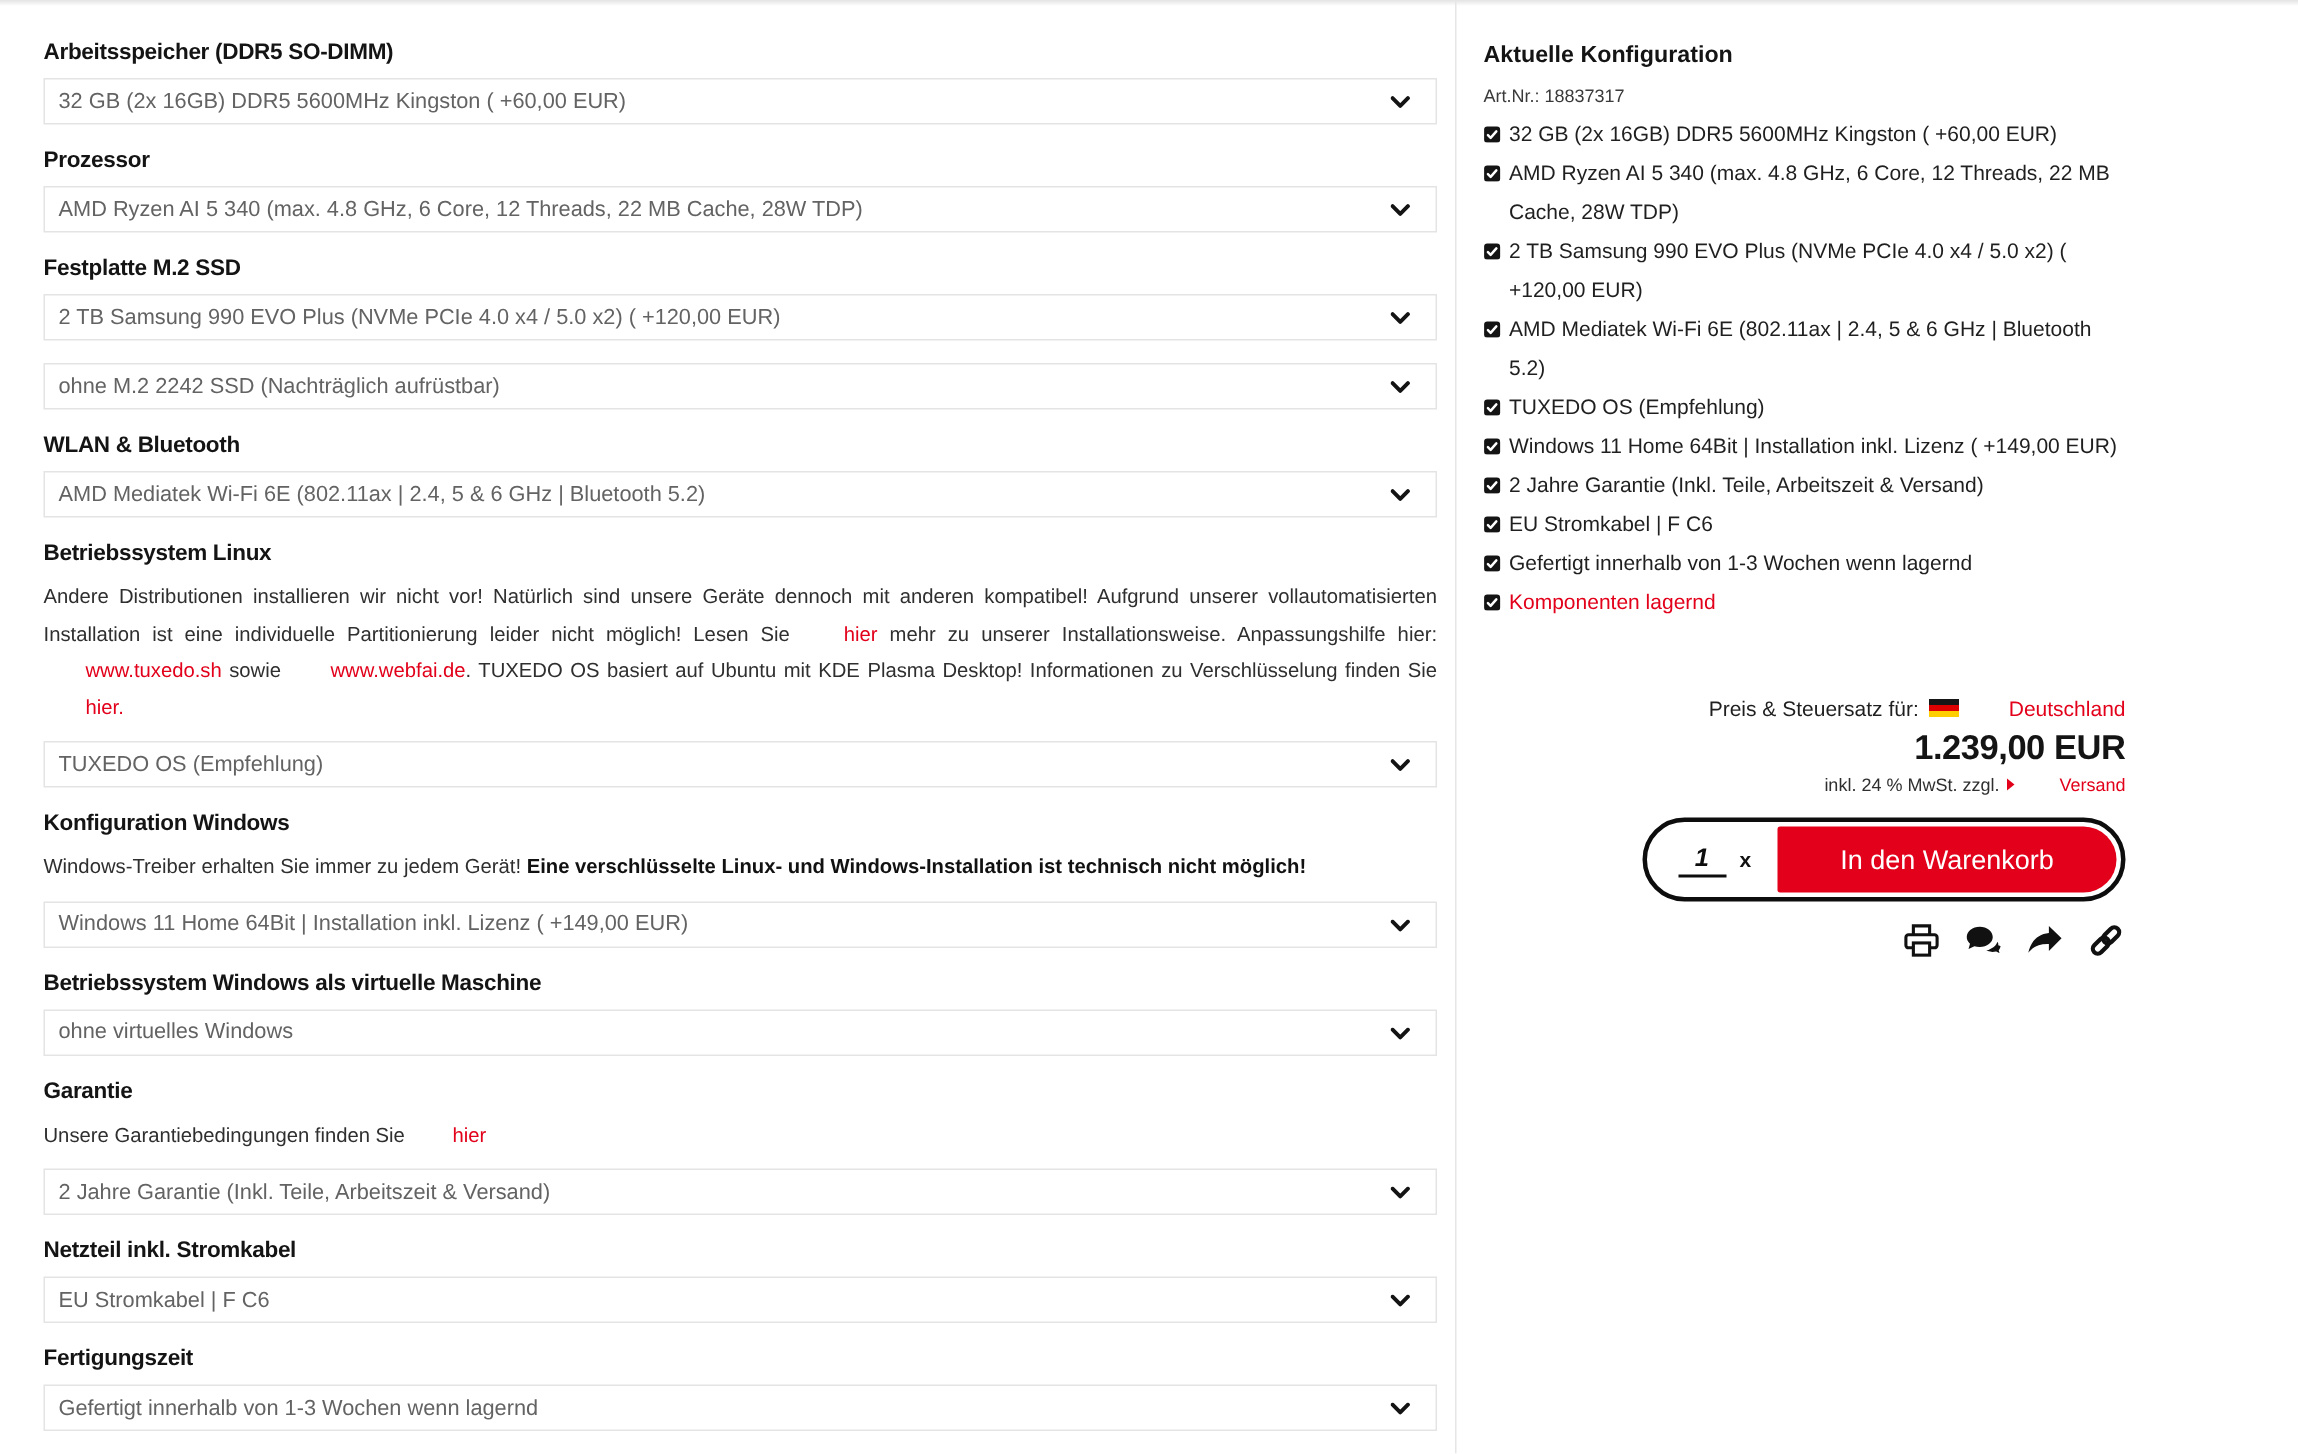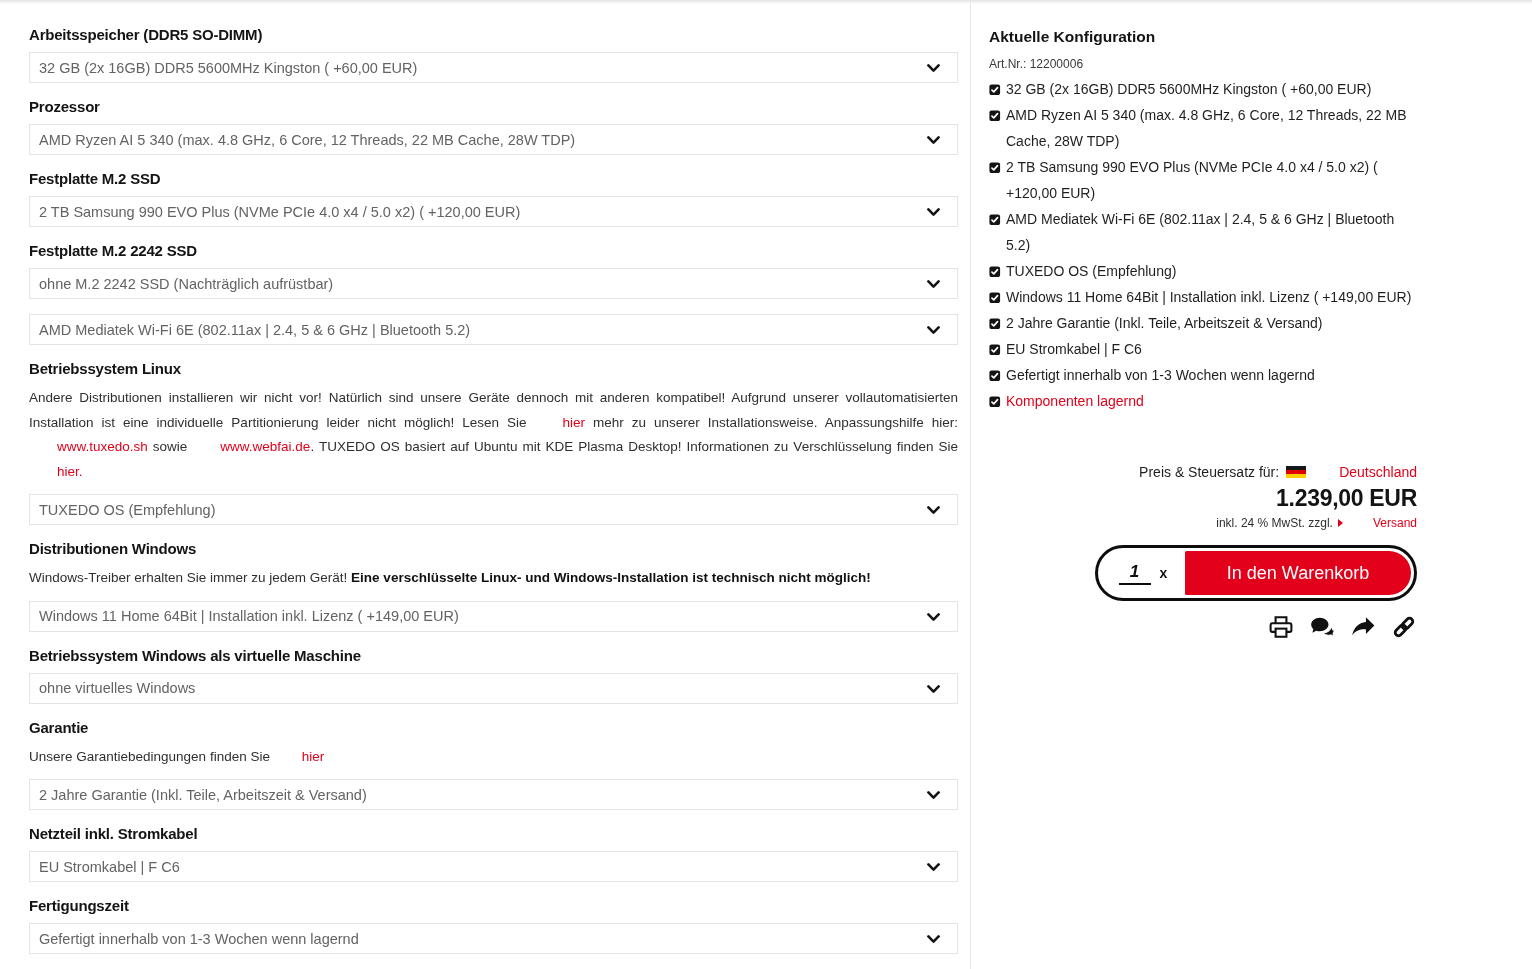--- a/index.html
+++ b/index.html
@@ -103,32 +103,32 @@
       <span class="select-value">2 TB Samsung 990 EVO Plus (NVMe PCIe 4.0 x4 / 5.0 x2) ( +120,00 EUR)</span>
       <span class="chevron">
         <svg viewBox="0 0 14 9">
             <path d="M1.5 1.2 7 6.8 12.5 1.2" fill="none" stroke="#141414" stroke-width="2.8" stroke-linecap="round" stroke-linejoin="round"></path>
           </svg>
       </span>
     </div>
   </section>
 
   <section class="config-section">
-    <h3 class="section-title">Festplatte M.2 2242 SSD</h3>
     <div class="select">
       <span class="select-value">ohne M.2 2242 SSD (Nachträglich aufrüstbar)</span>
       <span class="chevron">
         <svg viewBox="0 0 14 9">
             <path d="M1.5 1.2 7 6.8 12.5 1.2" fill="none" stroke="#141414" stroke-width="2.8" stroke-linecap="round" stroke-linejoin="round"></path>
           </svg>
       </span>
     </div>
   </section>
 
   <section class="config-section">
+    <h3 class="section-title">WLAN &amp; Bluetooth</h3>
     <div class="select">
       <span class="select-value">AMD Mediatek Wi-Fi 6E (802.11ax | 2.4, 5 &amp; 6 GHz | Bluetooth 5.2)</span>
       <span class="chevron">
         <svg viewBox="0 0 14 9">
             <path d="M1.5 1.2 7 6.8 12.5 1.2" fill="none" stroke="#141414" stroke-width="2.8" stroke-linecap="round" stroke-linejoin="round"></path>
           </svg>
       </span>
     </div>
   </section>
 
@@ -139,21 +139,21 @@
       <span class="select-value">TUXEDO OS (Empfehlung)</span>
       <span class="chevron">
         <svg viewBox="0 0 14 9">
             <path d="M1.5 1.2 7 6.8 12.5 1.2" fill="none" stroke="#141414" stroke-width="2.8" stroke-linecap="round" stroke-linejoin="round"></path>
           </svg>
       </span>
     </div>
   </section>
 
   <section class="config-section">
-    <h3 class="section-title">Distributionen Windows</h3>
+    <h3 class="section-title">Konfiguration Windows</h3>
     <p class="section-note"><span>Windows-Treiber erhalten Sie immer zu jedem Gerät! </span><strong>Eine verschlüsselte Linux- und Windows-Installation ist technisch nicht möglich!</strong></p>
       <div class="select">
       <span class="select-value">Windows 11 Home 64Bit | Installation inkl. Lizenz ( +149,00 EUR)</span>
       <span class="chevron">
         <svg viewBox="0 0 14 9">
             <path d="M1.5 1.2 7 6.8 12.5 1.2" fill="none" stroke="#141414" stroke-width="2.8" stroke-linecap="round" stroke-linejoin="round"></path>
           </svg>
       </span>
     </div>
   </section>
@@ -203,21 +203,21 @@
         <svg viewBox="0 0 14 9">
             <path d="M1.5 1.2 7 6.8 12.5 1.2" fill="none" stroke="#141414" stroke-width="2.8" stroke-linecap="round" stroke-linejoin="round"></path>
           </svg>
       </span>
     </div>
   </section>
 </main>
 
 <aside class="sidebar">
   <h2 class="sidebar-title">Aktuelle Konfiguration</h2>
-  <div class="artnr">Art.Nr.: 12200006</div>
+  <div class="artnr">Art.Nr.: 18837317</div>
   <div class="config-list" id="config-list">
   <div class="config-item">
     <span class="check-icon">
       <svg viewBox="0 0 14 14">
             <rect x="0.5" y="0.5" width="13" height="13" rx="2.6" fill="#141414"></rect>
             <path d="M3.6 7.4l2.2 2.2 4.6-5.2" fill="none" stroke="#fff" stroke-width="2" stroke-linecap="round" stroke-linejoin="round"></path>
           </svg>
     </span>
     <span class="item-text">32 GB (2x 16GB) DDR5 5600MHz Kingston ( +60,00 EUR)</span>
   </div>

